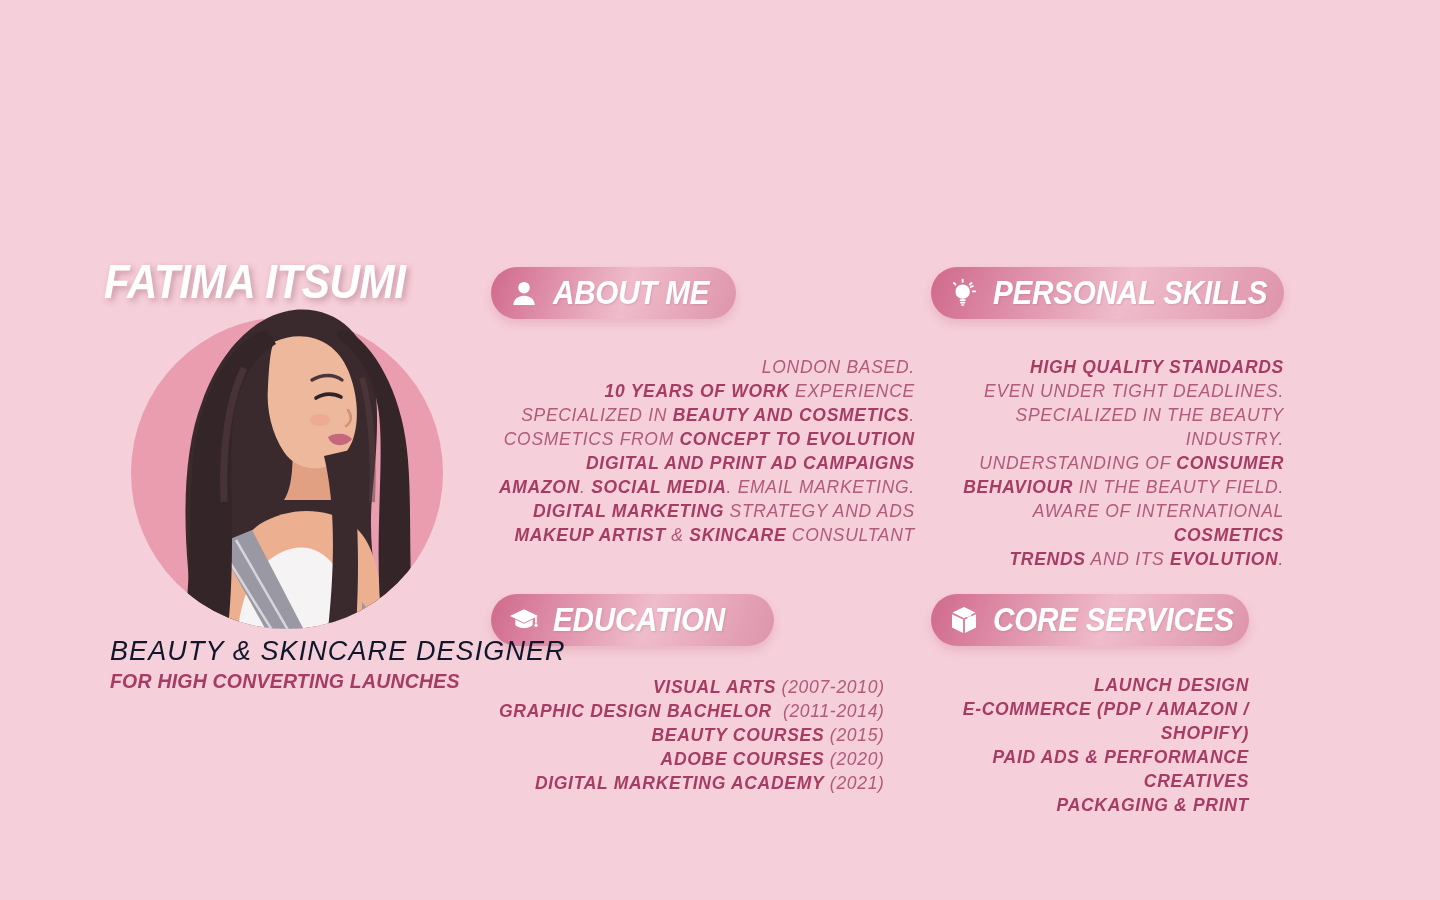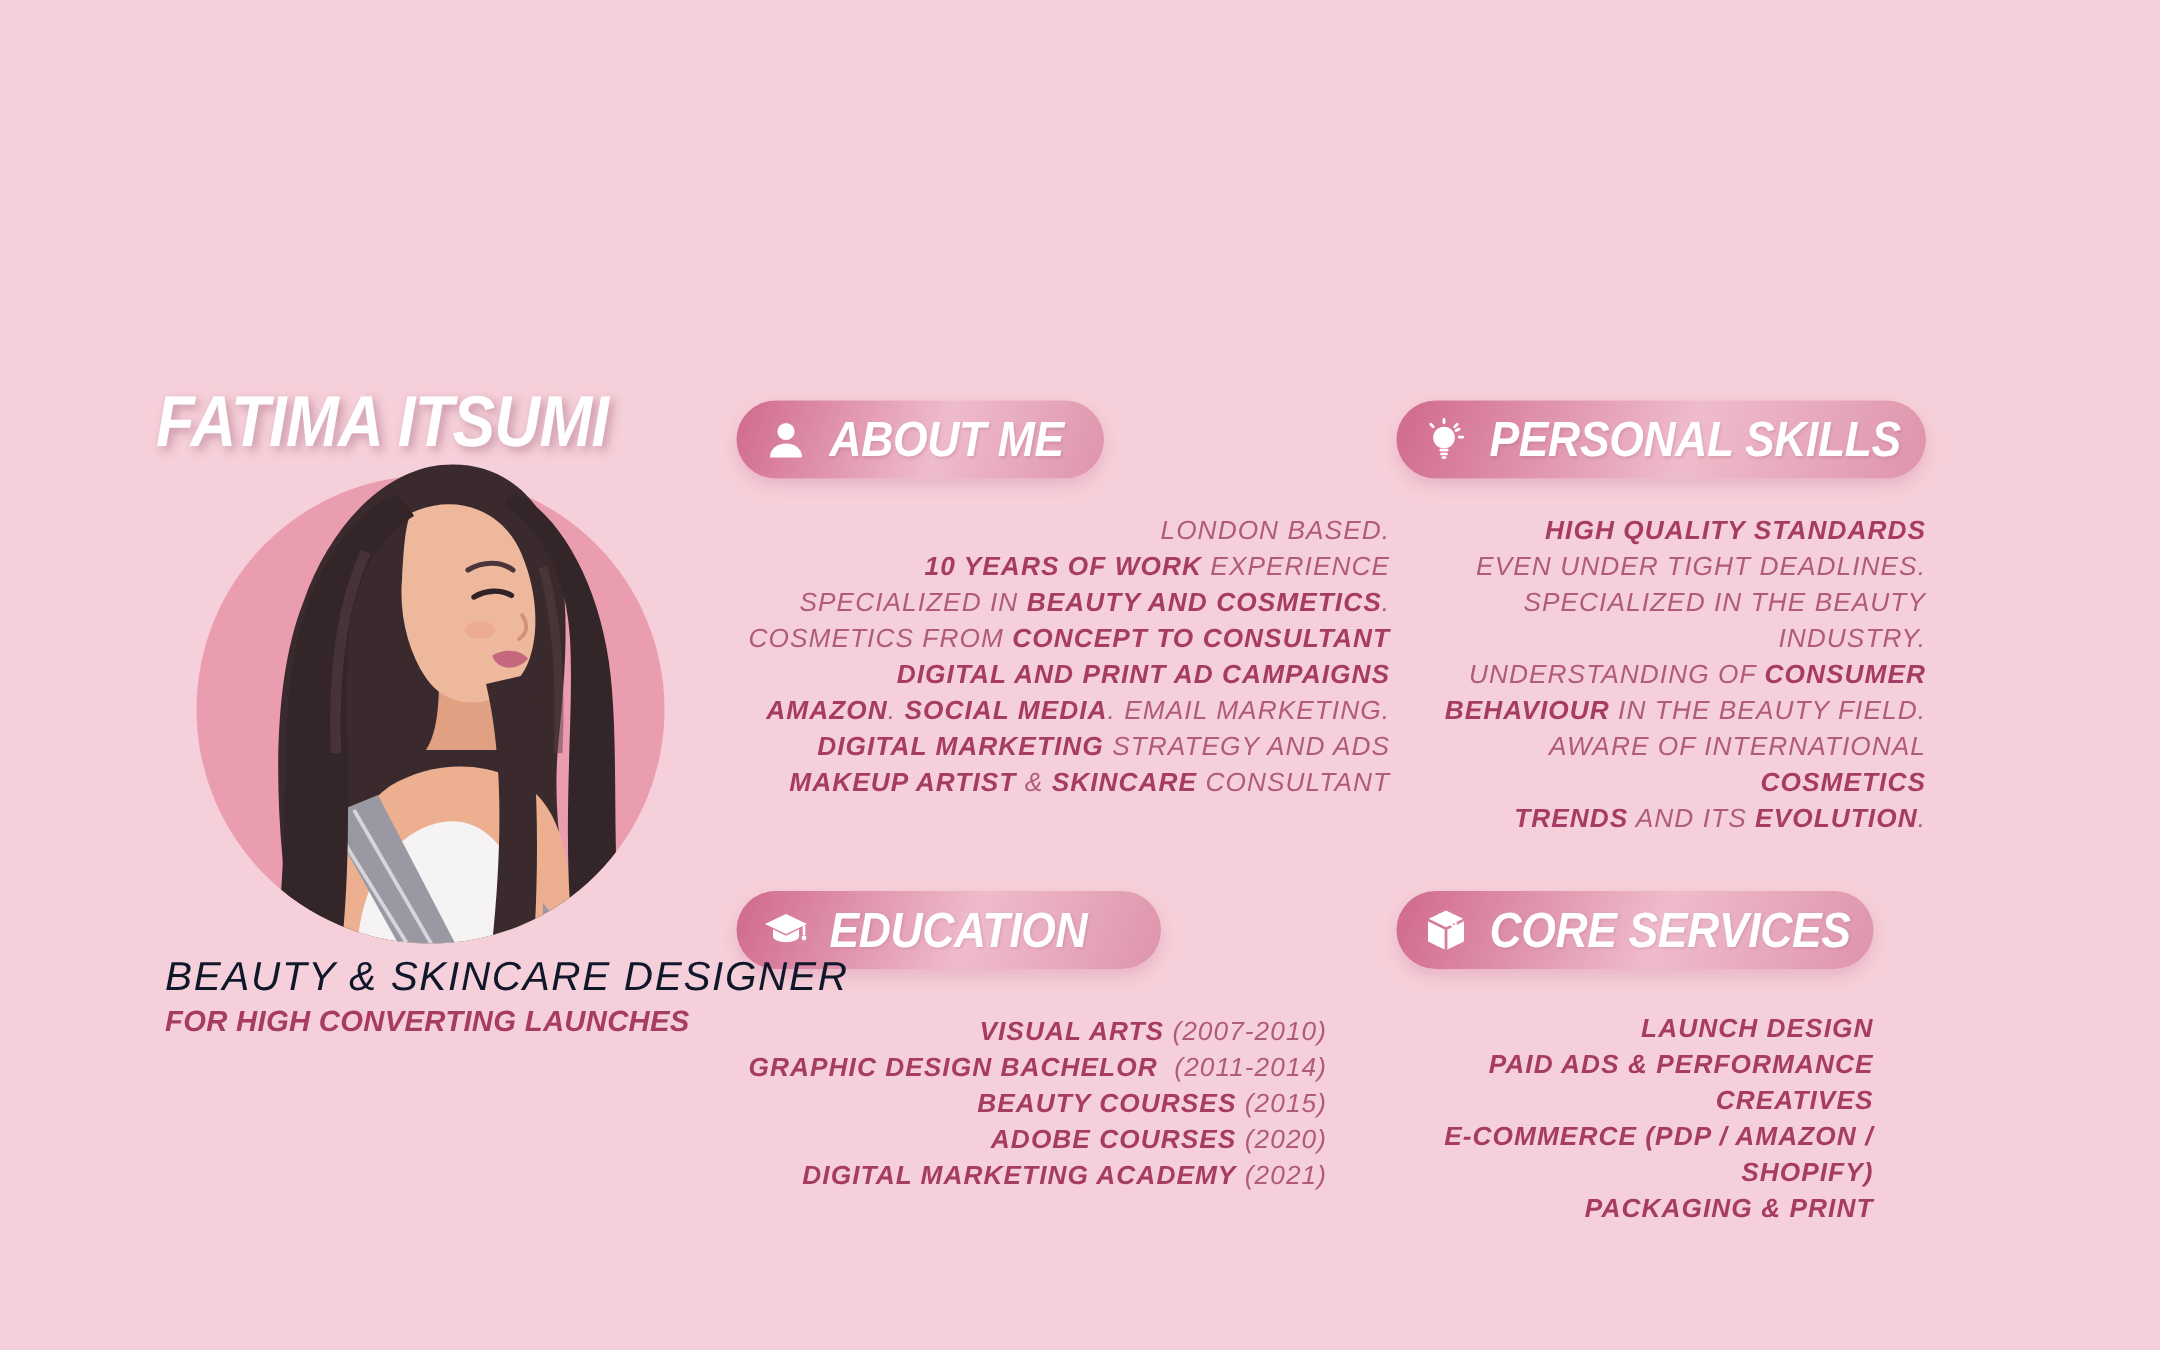--- a/index.html
+++ b/index.html
@@ -40,21 +40,21 @@
   .picon{width:32px;height:32px;display:flex;flex:none;}
   .picon svg{width:100%;height:100%;}
   .plabel{
     font-size:33px;font-weight:800;color:#ffffff;letter-spacing:-0.3px;
     white-space:nowrap;transform:scaleX(0.9);transform-origin:left center;
     text-shadow:1px 1px 2px rgba(160,90,110,0.25);
   }
   .sbody{font-size:17.5px;letter-spacing:0.7px;line-height:24px;color:#b05a7c;}
   .sbody .b{font-weight:bold;color:#a63c64;}
   .pad8{padding-left:8px;} .pad14{padding-left:14px;}
-  .mt22{margin-top:22px;} .mt29{margin-top:29px;} .mt27{margin-top:27px;}
+  .mt22{margin-top:36px;} .mt29{margin-top:29px;} .mt27{margin-top:27px;}
 </style>
 </head>
 <body>
 
 <div class="canvas">
 
   <svg class="portrait" viewBox="0 0 322 332" aria-hidden="true">
     <defs>
       <clipPath id="pcut">
         <circle cx="161" cy="175" r="156"></circle>
@@ -110,21 +110,21 @@
             <circle cx="12" cy="8" r="4.3" fill="#fff"></circle>
             <path d="M4 21c0-4.4 3.6-7 8-7s8 2.6 8 7z" fill="#fff"></path>
           </svg>
       </span>
       <span class="plabel">ABOUT ME</span>
     </div>
     <div class="sbody pad8 mt22">
         <div class="line"><span class="r">LONDON BASED.</span></div>
         <div class="line"><span class="b">10 YEARS OF WORK</span><span class="r"> EXPERIENCE</span></div>
         <div class="line"><span class="r">SPECIALIZED IN </span><span class="b">BEAUTY AND COSMETICS</span><span class="r">.</span></div>
-        <div class="line"><span class="r">COSMETICS FROM </span><span class="b">CONCEPT TO CONSULTANT</span></div>
+        <div class="line"><span class="r">COSMETICS FROM </span><span class="b">CONCEPT TO EVOLUTION</span></div>
         <div class="line"><span class="b">DIGITAL AND PRINT AD CAMPAIGNS</span></div>
         <div class="line"><span class="b">AMAZON</span><span class="r">. </span><span class="b">SOCIAL MEDIA</span><span class="r">. EMAIL MARKETING.</span></div>
         <div class="line"><span class="b">DIGITAL MARKETING</span><span class="r"> STRATEGY AND ADS</span></div>
         <div class="line"><span class="b">MAKEUP ARTIST</span><span class="r"> &amp; </span><span class="b">SKINCARE</span><span class="r"> CONSULTANT</span></div>
       </div>
   </section>
 
   <section class="block" style="left:931px;top:267px;">
     <div class="pill" style="width:353px;">
       <span class="picon">
@@ -185,19 +185,19 @@
           <path d="M12 2.2 20.6 6.4 12 10.6 3.4 6.4Z"></path>
           <path d="M3 7.6 11.3 11.7 11.3 21.8 3 17.7Z"></path>
           <path d="M21 7.6 12.7 11.7 12.7 21.8 21 17.7Z"></path>
           <path d="M8.2 4.1 16.8 8.3 16.8 10.6 14.6 9.5 14.6 7.4" fill="none" stroke="#fff" stroke-width="1.1"></path>
         </svg>
       </span>
       <span class="plabel">CORE SERVICES</span>
     </div>
     <div class="sbody pad14 mt27">
         <div class="line"><span class="b">LAUNCH DESIGN</span></div>
+        <div class="line"><span class="b">E-COMMERCE (PDP / AMAZON / SHOPIFY)</span></div>
         <div class="line"><span class="b">PAID ADS &amp; PERFORMANCE CREATIVES</span></div>
-        <div class="line"><span class="b">E-COMMERCE (PDP / AMAZON / SHOPIFY)</span></div>
         <div class="line"><span class="b">PACKAGING &amp; PRINT</span></div>
       </div>
   </section>
 
 </div>
 
 </body></html>

